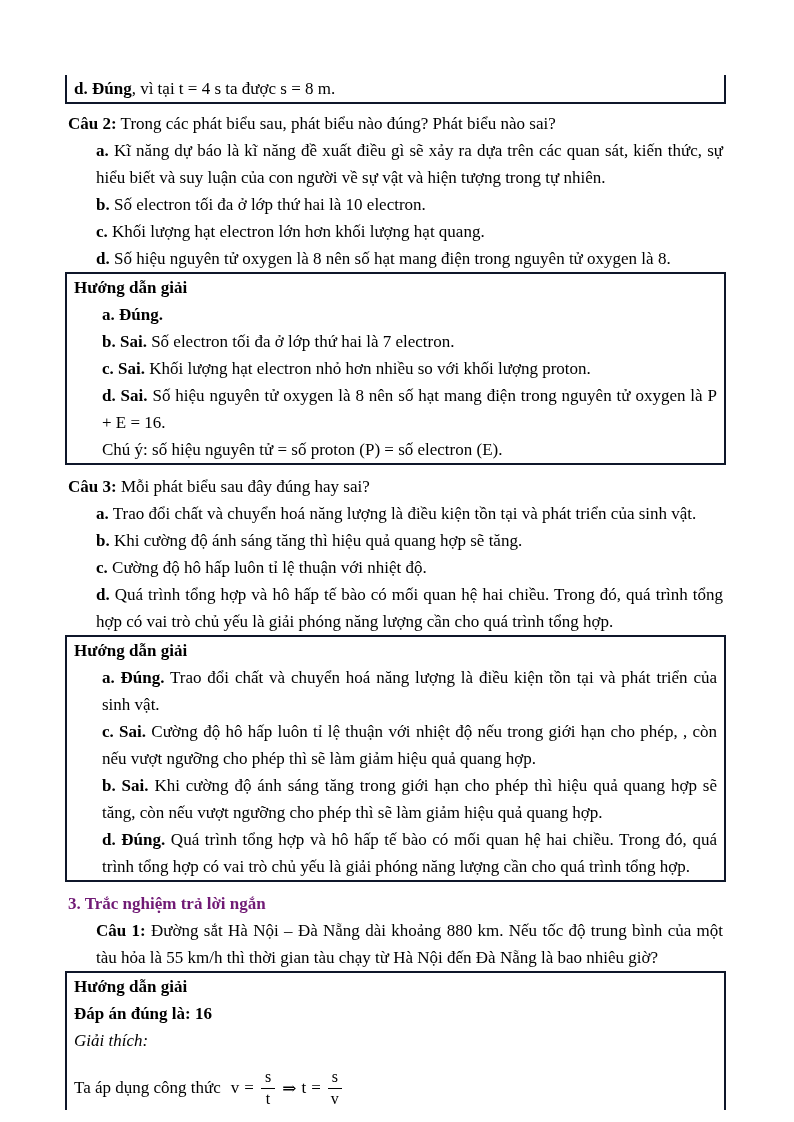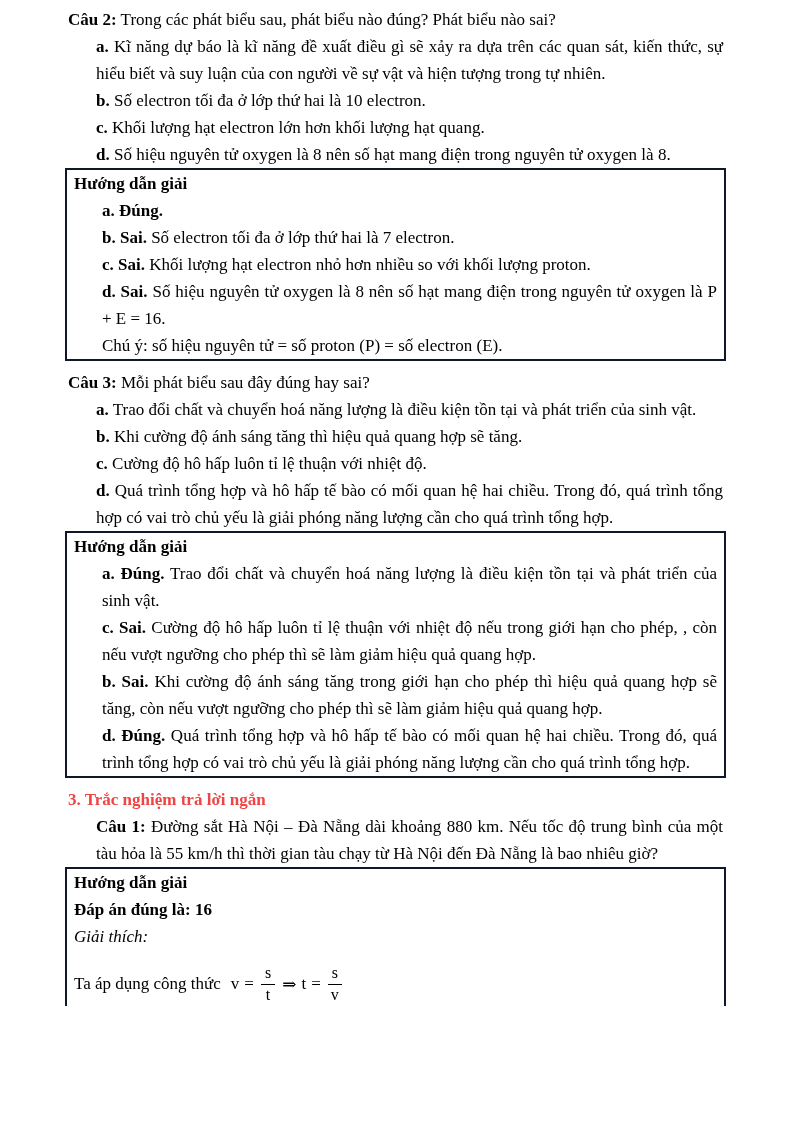--- a/index.html
+++ b/index.html
@@ -25,21 +25,21 @@
     padding:0 7px;
     box-sizing:border-box;
   }
   .box-cut-top { border-top:none; margin-top:75px; }
   .box-cut-bottom { border-bottom:none; height:139px; }
   .para { padding:0 3px; }
   .mt6 { margin-top:6px; }
   .mt8 { margin-top:8px; }
   b { font-weight:bold; }
   .red-heading {
-    color:#ef4444;
+    color:#701a75;
     font-weight:bold;
     margin-top:8px;
   }
   .italic { font-style:italic; }
   .formula-line {
     display:flex;
     align-items:center;
     margin-top:6px;
     height:56px;
     line-height:normal;
@@ -60,20 +60,23 @@
     padding:0 4px 1px 4px;
   }
   .frac .den { padding-top:1px; }
 </style>
 </head>
 <body>
 
 <div class="page">
   <div class="content">
 
+    <div class="box box-cut-top">
+      <p><b>d. Đúng</b><span>, vì tại t = 4 s ta được s = 8 m.</span></p>
+    </div>
 
     <p class="para mt6"><b>Câu 2:</b><span> Trong các phát biểu sau, phát biểu nào đúng? Phát biểu nào sai?</span></p>
     <p class="para justify"><b>a.</b><span> Kĩ năng dự báo là kĩ năng đề xuất điều gì sẽ xảy ra dựa trên các quan sát, kiến thức, sự hiểu biết và suy luận của con người về sự vật và hiện tượng trong tự nhiên.</span></p>
     <p class="para justify"><b>b.</b><span> Số electron tối đa ở lớp thứ hai là 10 electron.</span></p>
     <p class="para justify"><b>c.</b><span> Khối lượng hạt electron lớn hơn khối lượng hạt quang.</span></p>
     <p class="para justify"><b>d.</b><span> Số hiệu nguyên tử oxygen là 8 nên số hạt mang điện trong nguyên tử oxygen là 8.</span></p>
 
     <div class="box">
       <p><b>Hướng dẫn giải</b></p>
       <p class="justify"><b>a. Đúng.</b><span></span></p>

